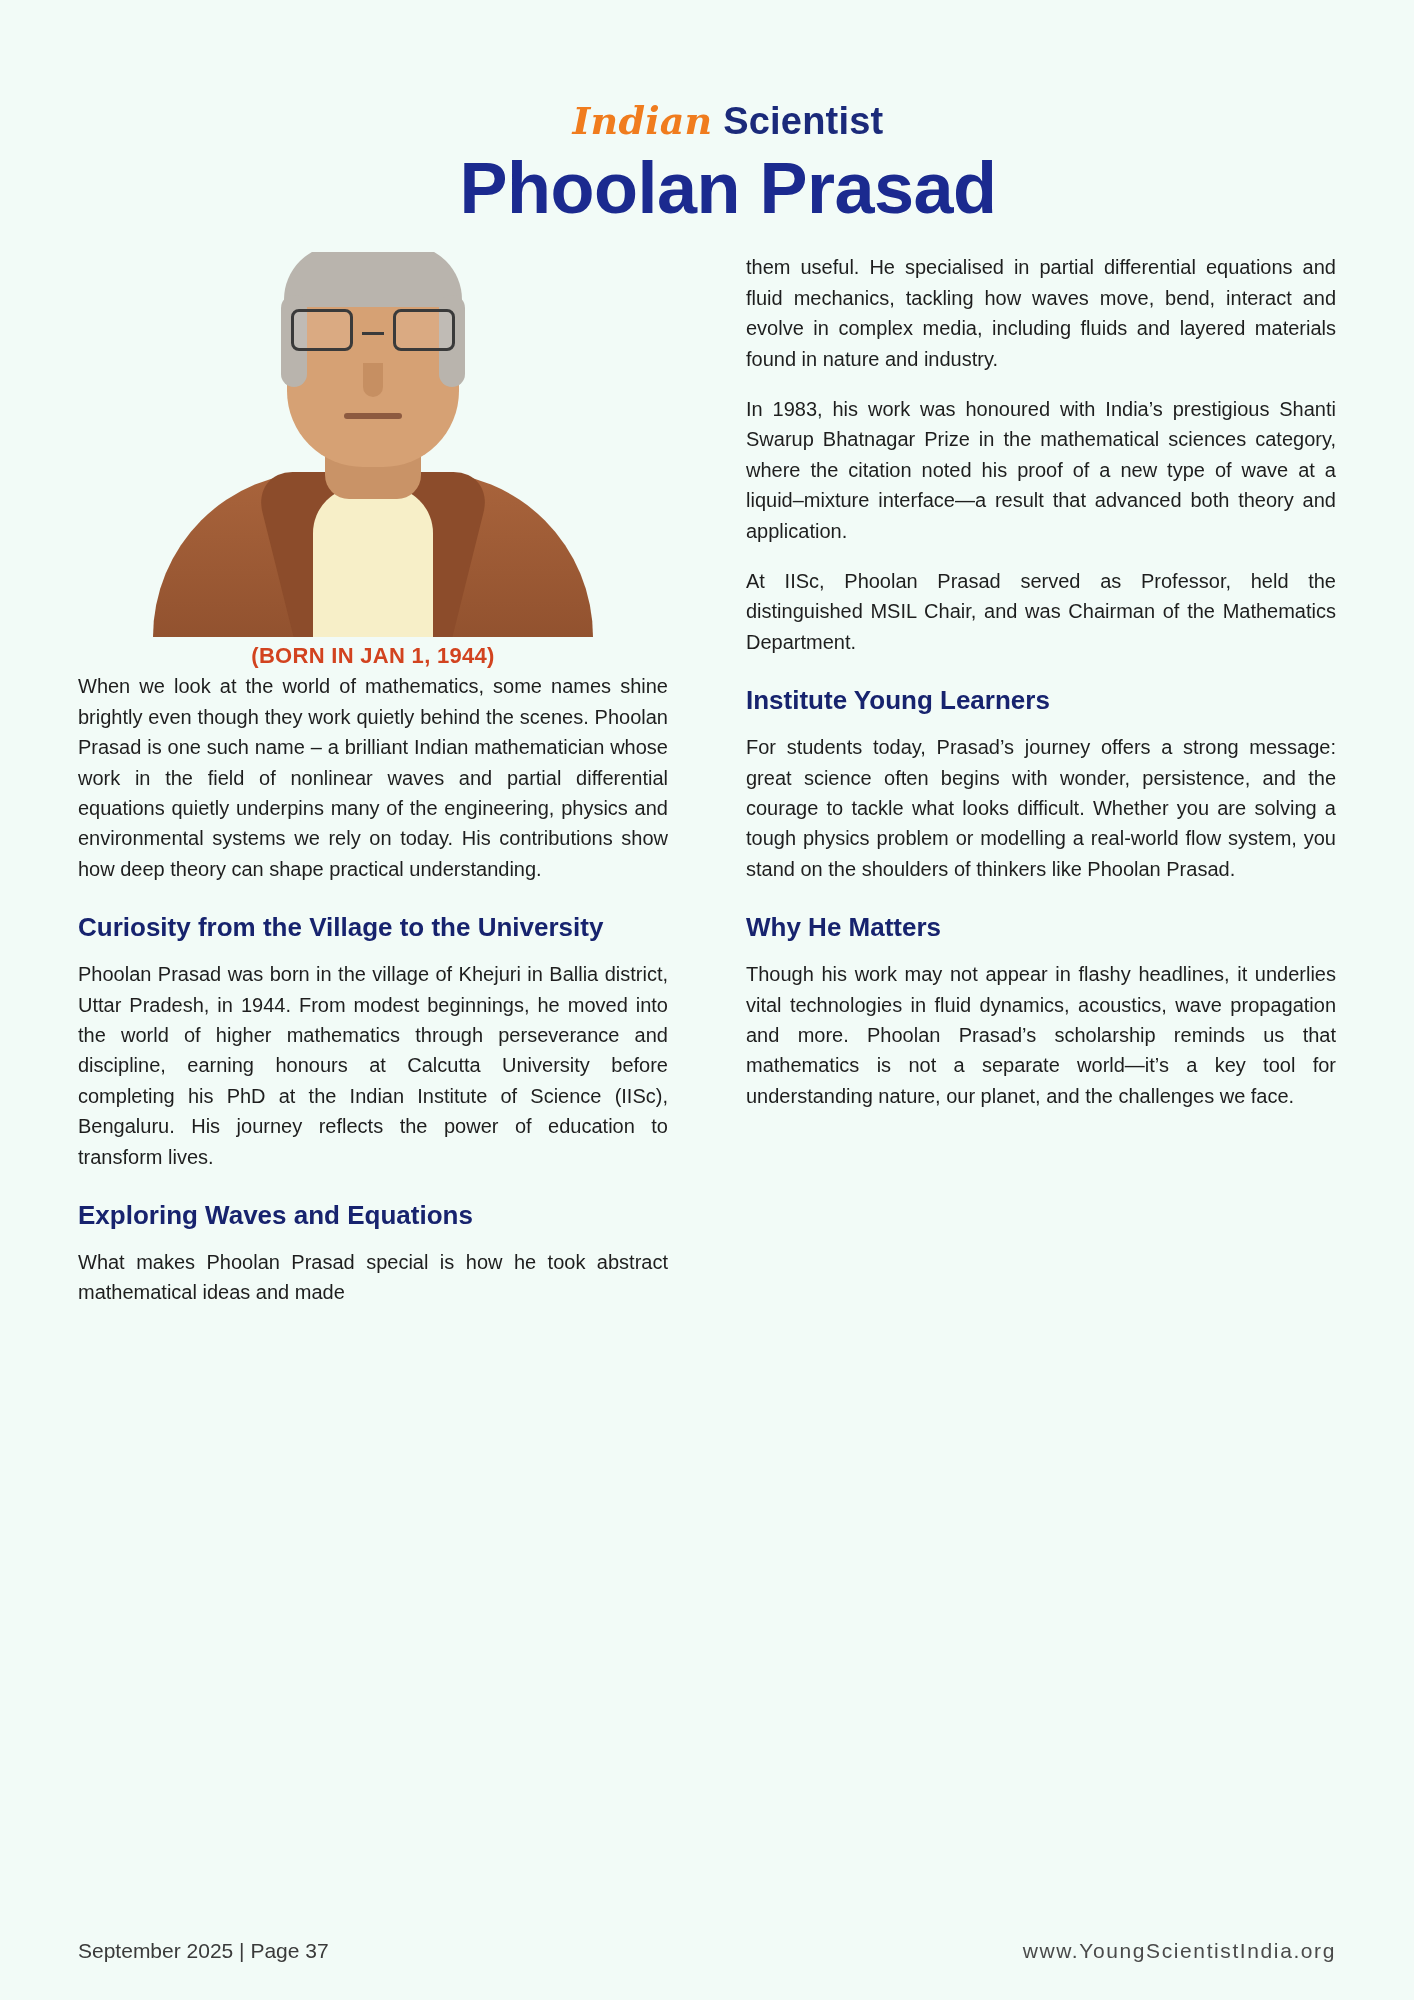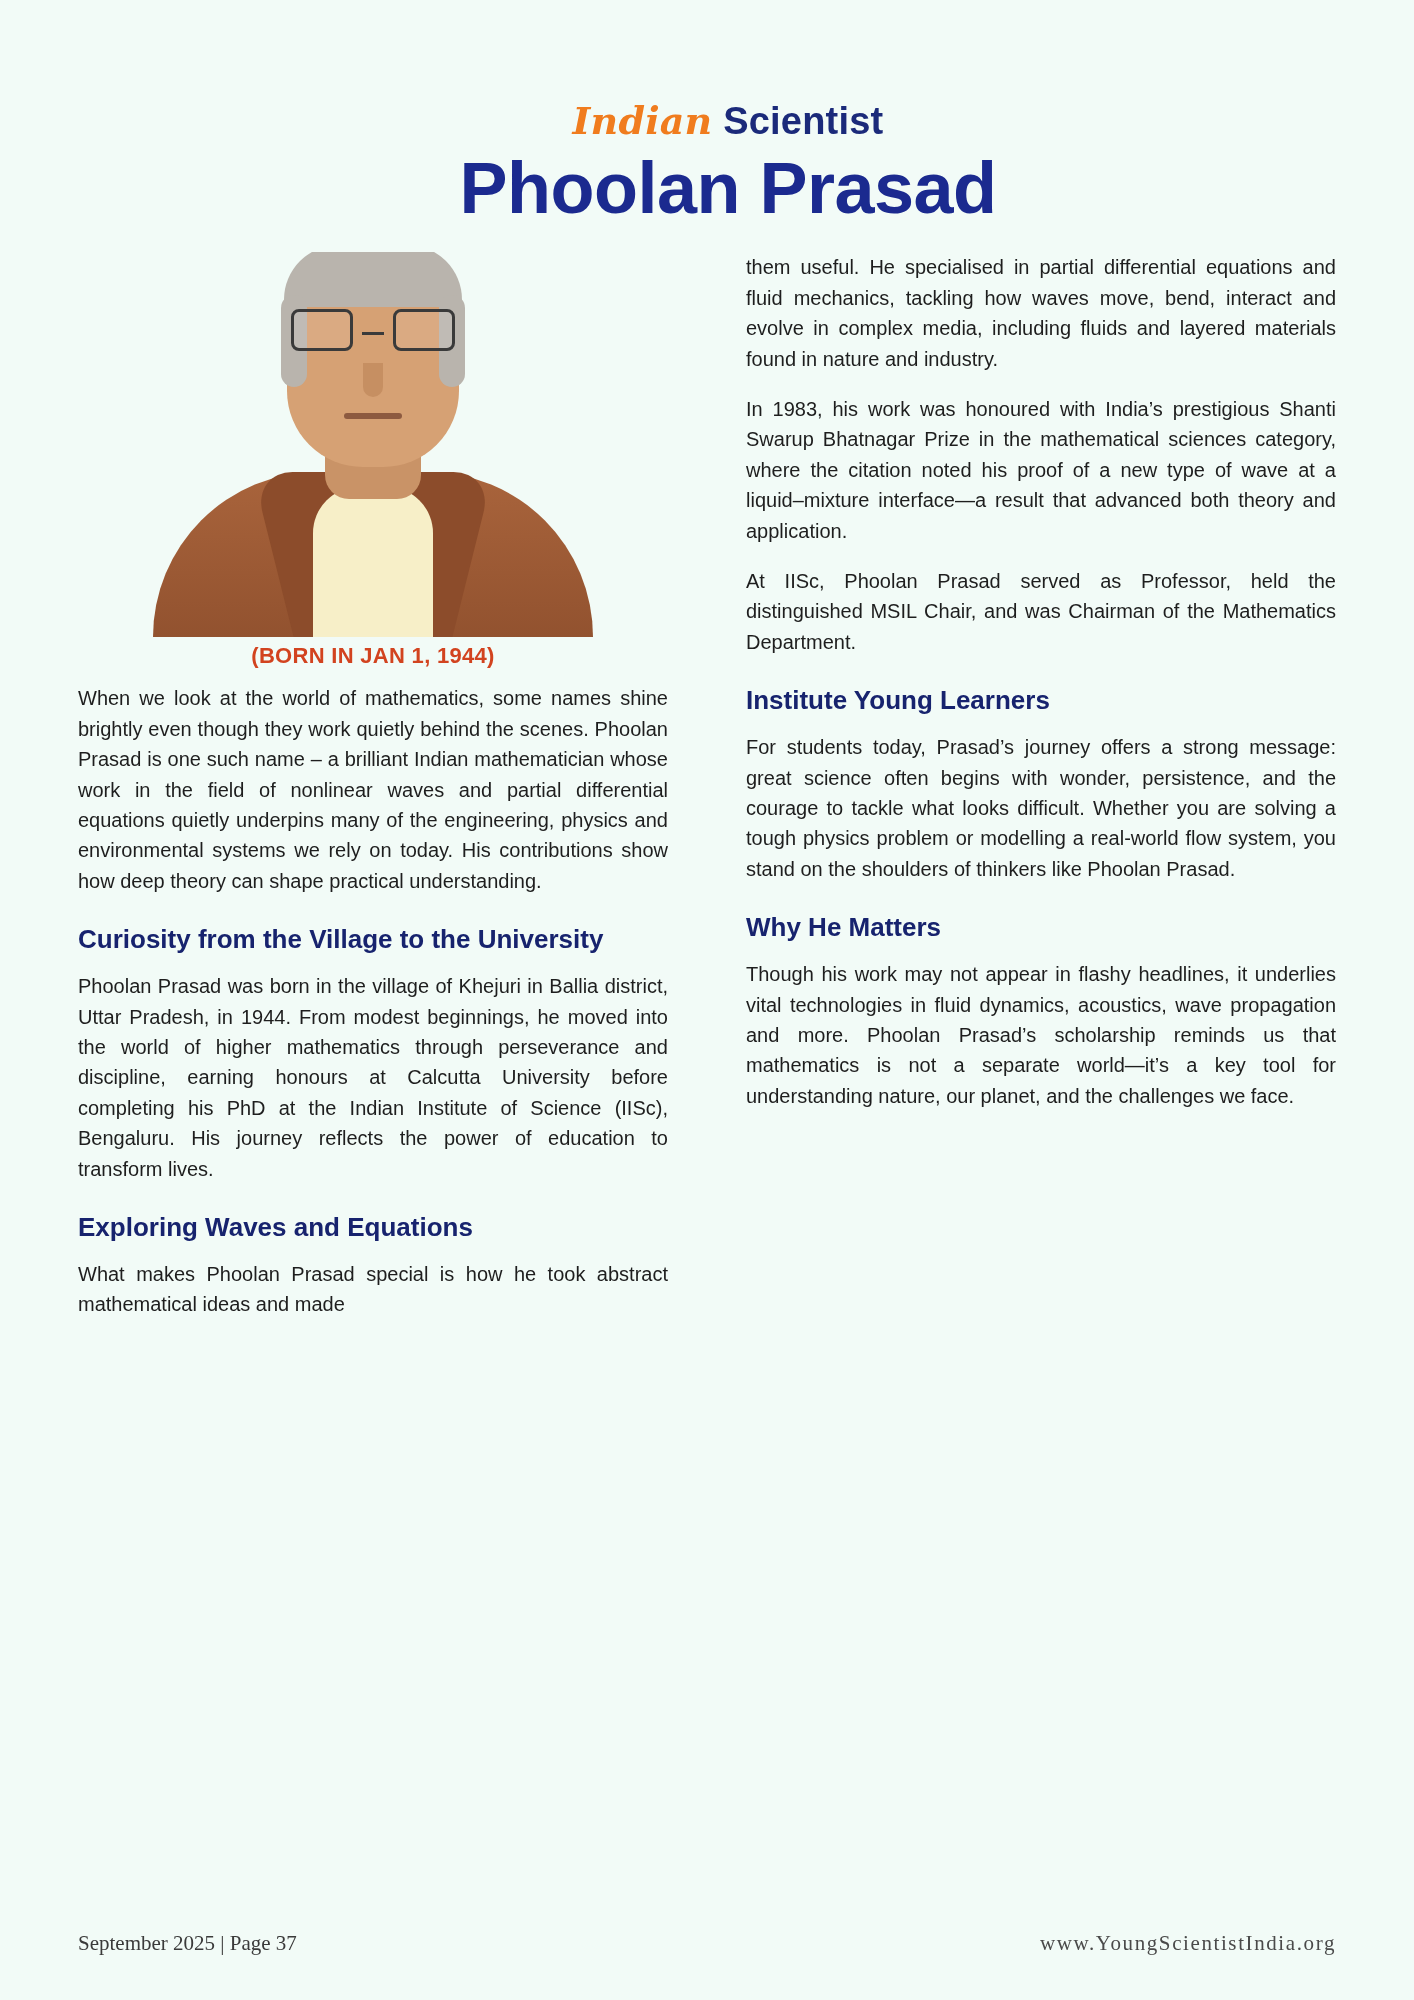--- a/index.html
+++ b/index.html
@@ -159,21 +159,21 @@
     position:absolute; bottom: 240px; left: 50%; transform: translateX(-50%);
     width: 20px; height: 34px; background: #c68f62; border-radius: 0 0 10px 10px;
   }
 
   .born {
     text-align: center;
     color: #d2431f;
     font-weight: 700;
     font-size: 22px;
     letter-spacing: 0.3px;
-    margin: 4px 0 14px 0;
+    margin: 4px 0 2px 0;
   }
   p.body {
     font-size: 20px;
     line-height: 1.52;
     color: #1e1e1e;
     margin: 0 0 20px 0;
     text-align: justify;
   }
   h2.section {
     font-size: 26px;
@@ -182,27 +182,26 @@
     margin: 26px 0 14px 0;
     line-height: 1.35;
     text-align: justify;
   }
   .col.right p.body:first-child { margin-top: 0; }
   
   .footer {
     position: absolute;
     left: 78px;
     right: 78px;
-    bottom: 44px;
+    bottom: 37px;
     display: flex;
     justify-content: space-between;
     align-items: center;
     font-size: 21px;
     color: #3a3a3a;
-    font-family: Liberation Serif, serif;
   }
   .footer .right {
     letter-spacing: 1.6px;
     color: #4a4a4a;
   }
 </style>
 </head>
 <body>
 
 <div class="page">

